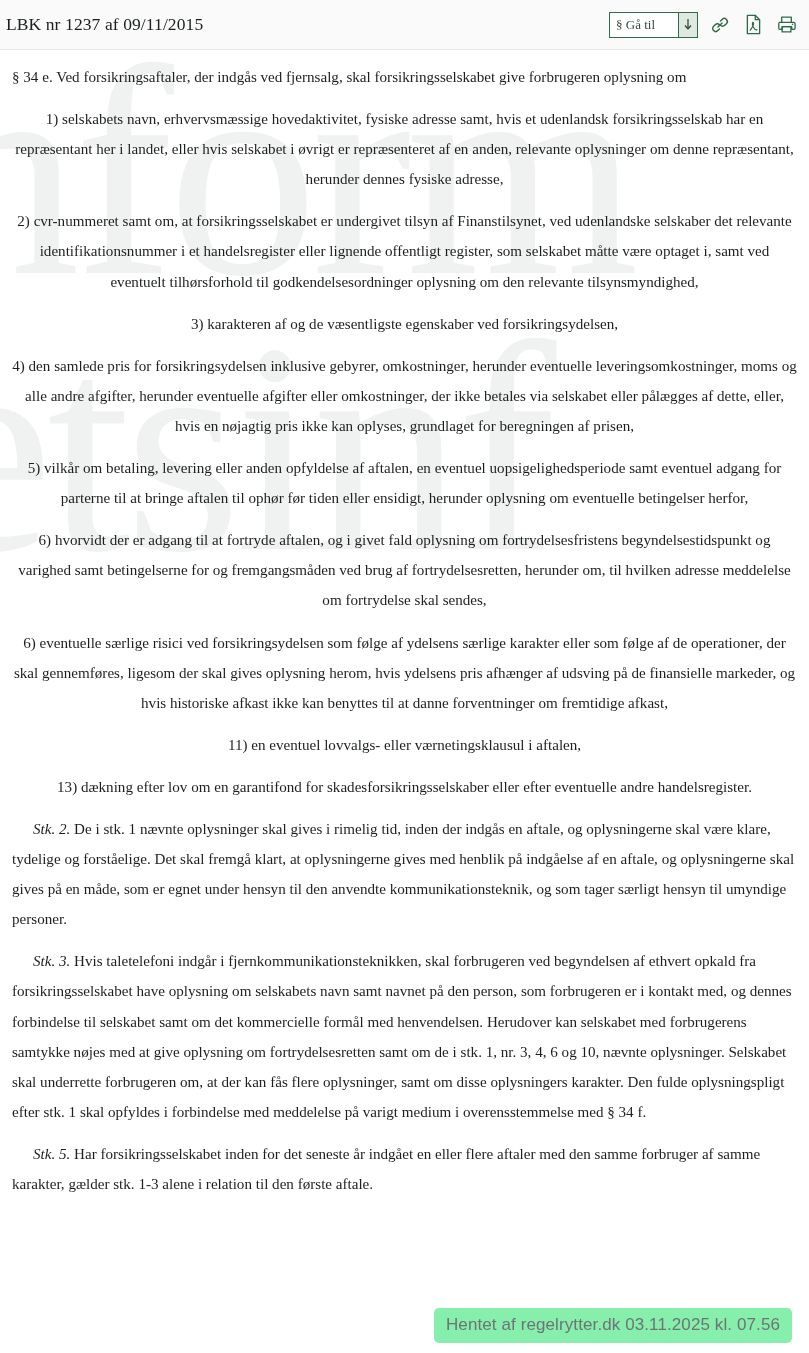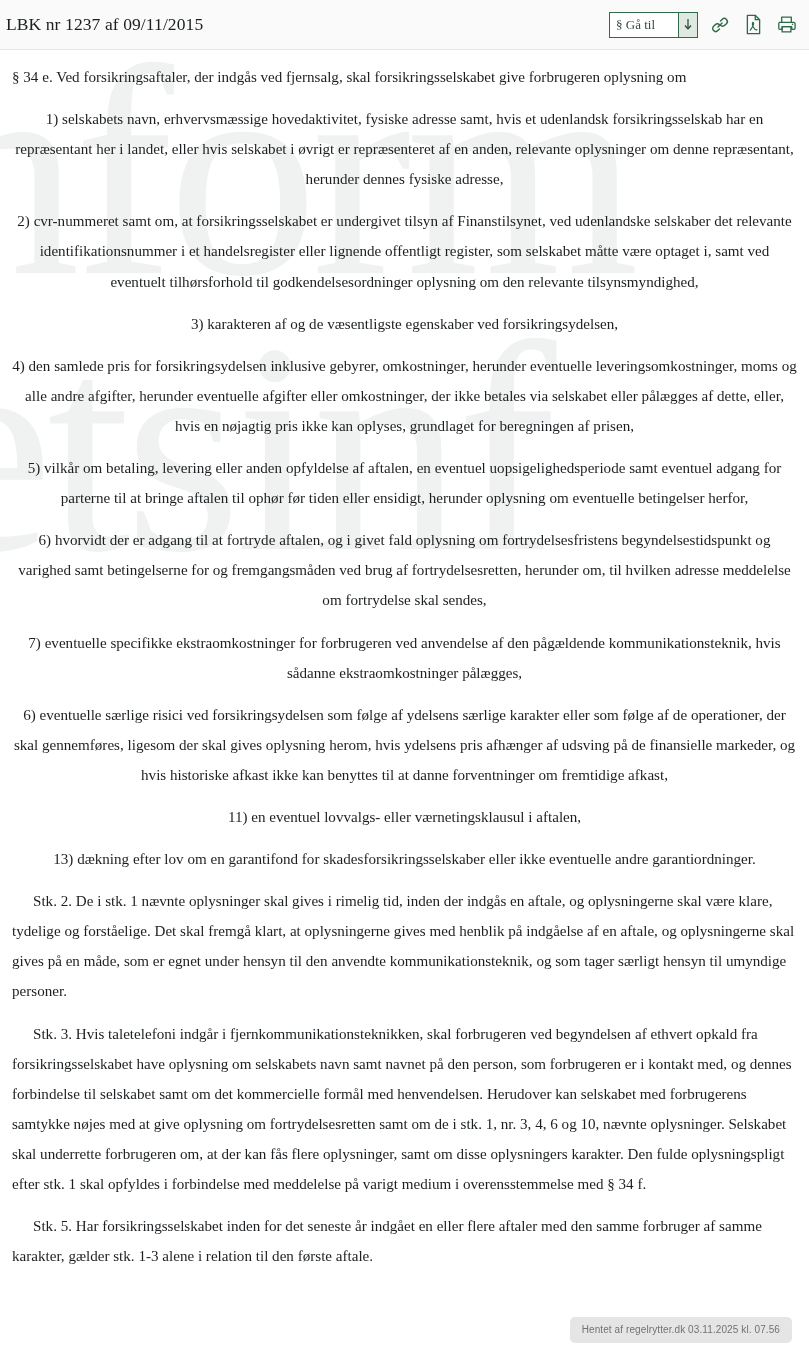--- a/index.html
+++ b/index.html
@@ -139,33 +139,34 @@
     margin-left: -2px;
     text-align: center;
   }
 
   
   .p-stk {
     text-indent: 24px;
     margin-left: -3px;
   }
   .p-stk .stk-label {
+    font-style: italic;
     padding-left: 21px;
   }
 
   
   .footer-badge {
     position: absolute;
     right: 17px;
     bottom: 10px;
-    background: #e5e5e5;
+    background: #86efac;
     border-radius: 5px;
     padding: 7px 12px 8px 12px;
     font-family: "Liberation Sans", "DejaVu Sans", sans-serif;
-    font-size: 10px;
+    font-size: 17px;
     color: #6f7376;
     letter-spacing: 0.1px;
     white-space: nowrap;
     z-index: 6;
   }
 </style>
 </head>
 <body>
 
 <div class="topbar">
@@ -241,34 +242,30 @@
     </p>
     <p class="p-item">
       <span>5)</span>
       <span>vilkår om betaling, levering eller anden opfyldelse af aftalen, en eventuel uopsigelighedsperiode samt eventuel adgang for parterne til at bringe aftalen til ophør før tiden eller ensidigt, herunder oplysning om eventuelle betingelser herfor,</span>
     </p>
     <p class="p-item">
       <span>6)</span>
       <span>hvorvidt der er adgang til at fortryde aftalen, og i givet fald oplysning om fortrydelsesfristens begyndelsestidspunkt og varighed samt betingelserne for og fremgangsmåden ved brug af fortrydelsesretten, herunder om, til hvilken adresse meddelelse om fortrydelse skal sendes,</span>
     </p>
     <p class="p-item">
-      <span>7)</span>
-      <span>eventuelle specifikke ekstraomkostninger for forbrugeren ved anvendelse af den pågældende kommunikationsteknik, hvis sådanne ekstraomkostninger pålægges,</span>
-    </p>
-    <p class="p-item">
       <span>6)</span>
       <span>eventuelle særlige risici ved forsikringsydelsen som følge af ydelsens særlige karakter eller som følge af de operationer, der skal gennemføres, ligesom der skal gives oplysning herom, hvis ydelsens pris afhænger af udsving på de finansielle markeder, og hvis historiske afkast ikke kan benyttes til at danne forventninger om fremtidige afkast,</span>
     </p>
     <p class="p-item">
       <span>11)</span>
       <span>en eventuel lovvalgs- eller værnetingsklausul i aftalen,</span>
     </p>
     <p class="p-item">
       <span>13)</span>
-      <span>dækning efter lov om en garantifond for skadesforsikringsselskaber eller ikke eventuelle andre garantiordninger.</span>
+      <span>dækning efter lov om en garantifond for skadesforsikringsselskaber eller efter eventuelle andre handelsregister.</span>
     </p>
   </div>
 
   <div>
     <p class="p-stk">
       <span class="stk-label">Stk. 2.</span><span> De i stk. 1 nævnte oplysninger skal gives i rimelig tid, inden der indgås en aftale, og oplysningerne skal være klare, tydelige og forståelige.  Det skal fremgå klart, at oplysningerne gives med henblik på indgåelse af en aftale, og oplysningerne skal gives på en måde, som er egnet under hensyn til den anvendte kommunikationsteknik, og som tager særligt hensyn til umyndige personer.</span>
     </p>
     <p class="p-stk">
       <span class="stk-label">Stk. 3.</span><span> Hvis taletelefoni indgår i fjernkommunikationsteknikken, skal forbrugeren ved begyndelsen af ethvert opkald fra forsikringsselskabet have oplysning om selskabets navn samt navnet på den person, som forbrugeren er i kontakt med, og dennes forbindelse til selskabet samt om det kommercielle formål med henvendelsen. Herudover kan selskabet med forbrugerens samtykke nøjes med at give oplysning om fortrydelsesretten samt om de i stk. 1, nr. 3, 4, 6 og 10, nævnte oplysninger. Selskabet skal underrette forbrugeren om, at der kan fås flere oplysninger, samt om disse oplysningers karakter. Den fulde oplysningspligt efter stk. 1 skal opfyldes i forbindelse med meddelelse på varigt medium i overensstemmelse med § 34 f.</span>
     </p>

